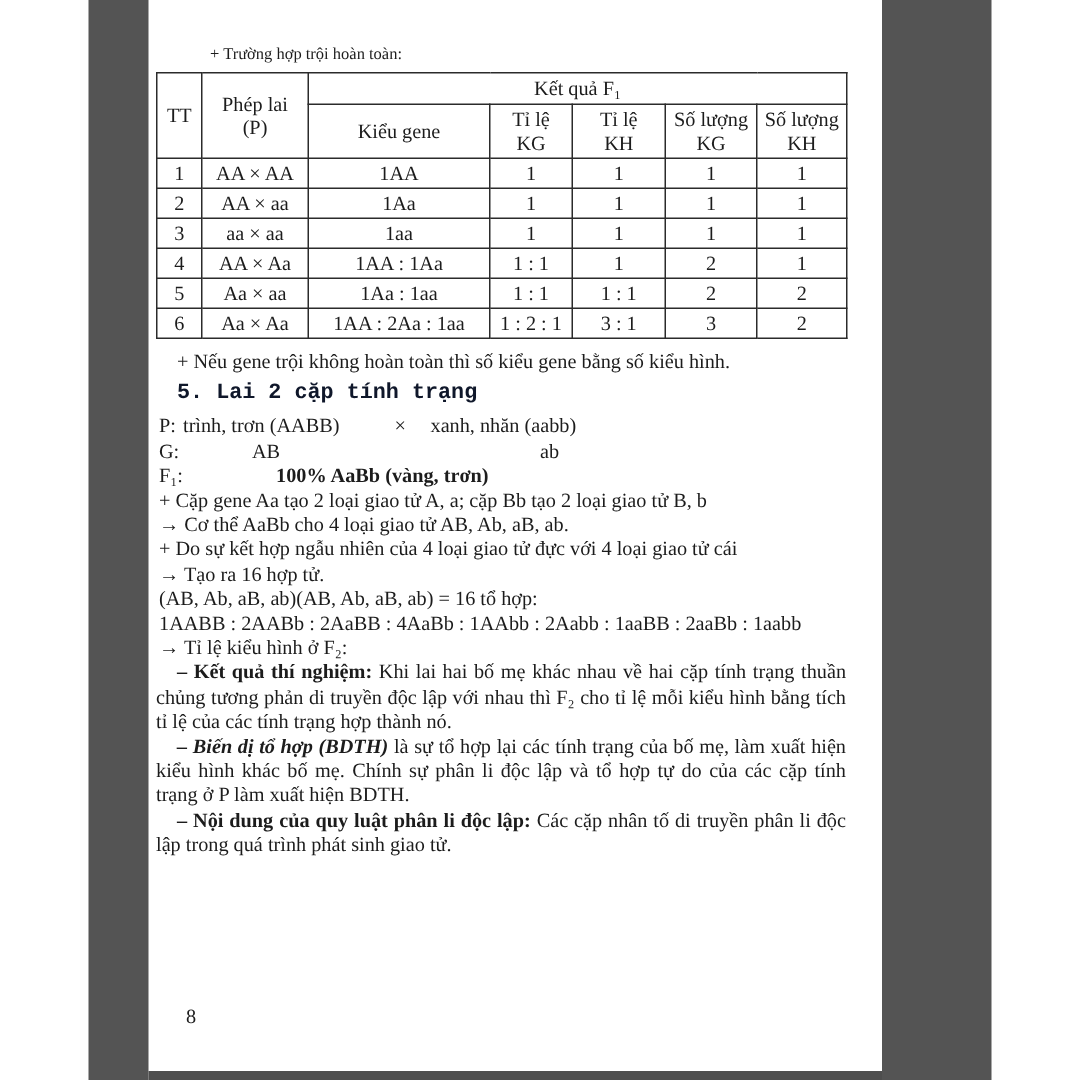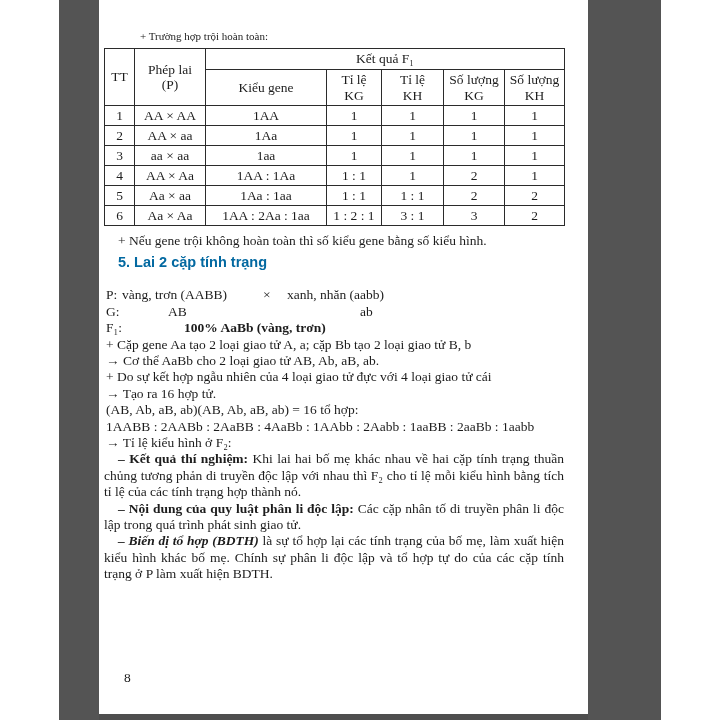--- a/index.html
+++ b/index.html
@@ -25,23 +25,23 @@
   }
   tr.hdr1{height:21px;}
   tr.hdr2{height:36px;}
   tbody.rows tr{height:20px;}
 
   #flow{position:absolute;left:104px;top:233px;width:460px;font-size:13.5px;line-height:16.4px;}
   .line{padding-left:2px;white-space:nowrap;}
   .ind{padding-left:0;text-indent:14px;}
   .para{text-indent:14px;text-align:justify;}
   .heading{
-    font-family:Liberation Sans, sans-serif;
+    font-family:Liberation Mono, monospace;
     font-weight:bold;font-size:14.5px;line-height:17px;
-    margin:5px 0 16px;text-indent:14px;color:#0369a1;
+    margin:5px 0 5px;text-indent:14px;color:#0f172a;
   }
   .pos{position:relative;height:16.4px;padding-left:0;}
   .pos span{position:absolute;top:0;white-space:nowrap;}
   .b{font-weight:bold;}
   .bi{font-weight:bold;font-style:italic;}
   .tight{font-size:13px;letter-spacing:-0.45px;}
   .pagenum{position:absolute;left:124px;top:670px;font-size:13.5px;}
 </style>
 </head>
 <body>
@@ -147,38 +147,38 @@
         <td>2</td>
       </tr>
     </tbody>
 </table>
 
 <div id="flow">
     <div class="line ind"><span>+ Nếu gene trội không hoàn toàn thì số kiểu gene bằng số kiểu hình.</span></div>
     <div class="heading"><span>5. Lai 2 cặp tính trạng</span></div>
     <div class="line pos">
       <span style="left: 2px;">P:</span>
-      <span style="left: 18px;">vàng, trơn (AABB)</span>
+      <span style="left: 18px;">trình, trơn (AABB)</span>
       <span style="left: 159px;">×</span>
       <span style="left: 183px;">xanh, nhăn (aabb)</span>
     </div>
     <div class="line pos">
       <span style="left: 2px;">G:</span>
       <span style="left: 64px;">AB</span>
       <span style="left: 256px;">ab</span>
     </div>
     <div class="line pos">
       <span style="left: 2px;">F₁:</span>
       <span style="left: 80px; font-weight: bold;">100% AaBb (vàng, trơn)</span>
     </div>
     <div class="line"><span>+ Cặp gene Aa tạo 2 loại giao tử A, a; cặp Bb tạo 2 loại giao tử B, b</span></div>
-    <div class="line"><span>→ Cơ thể AaBb cho 2 loại giao tử AB, Ab, aB, ab.</span></div>
+    <div class="line"><span>→ Cơ thể AaBb cho 4 loại giao tử AB, Ab, aB, ab.</span></div>
     <div class="line"><span>+ Do sự kết hợp ngẫu nhiên của 4 loại giao tử đực với 4 loại giao tử cái</span></div>
     <div class="line"><span>→ Tạo ra 16 hợp tử.</span></div>
     <div class="line"><span>(AB, Ab, aB, ab)(AB, Ab, aB, ab) = 16 tổ hợp:</span></div>
     <div class="line"><span>1AABB : 2AABb : 2AaBB : 4AaBb : 1AAbb : 2Aabb : 1aaBB : 2aaBb : 1aabb</span></div>
     <div class="line"><span>→ Tỉ lệ kiểu hình ở F₂:</span></div>
     <div class="para"><span class="b">– Kết quả thí nghiệm:</span><span> Khi lai hai bố mẹ khác nhau về hai cặp tính trạng thuần chủng tương phản di truyền độc lập với nhau thì F₂ cho tỉ lệ mỗi kiểu hình bằng tích tỉ lệ của các tính trạng hợp thành nó.</span></div>
+    <div class="para"><span class="bi">– </span><span class="bi">Biến dị tổ hợp (BDTH)</span><span> là sự tổ hợp lại các tính trạng của bố mẹ, làm xuất hiện kiểu hình khác bố mẹ. Chính sự phân li độc lập và tổ hợp tự do của các cặp tính trạng ở P làm xuất hiện BDTH.</span></div>
     <div class="para"><span class="b">– Nội dung của quy luật phân li độc lập:</span><span> Các cặp nhân tố di truyền phân li độc lập trong quá trình phát sinh giao tử.</span></div>
-    <div class="para"><span class="bi">– </span><span class="bi">Biến dị tổ hợp (BDTH)</span><span> là sự tổ hợp lại các tính trạng của bố mẹ, làm xuất hiện kiểu hình khác bố mẹ. Chính sự phân li độc lập và tổ hợp tự do của các cặp tính trạng ở P làm xuất hiện BDTH.</span></div>
   </div>
 
 <div class="pagenum">8</div>
 
 </body></html>

